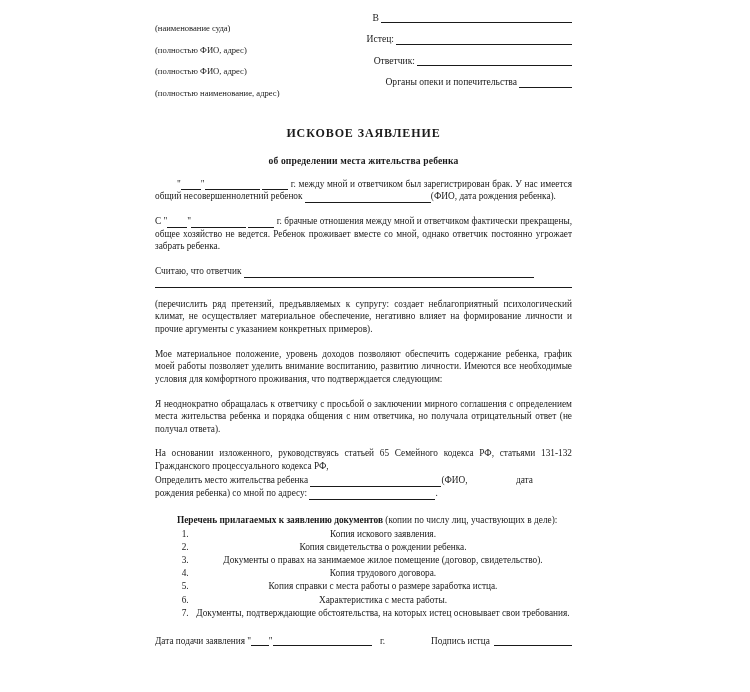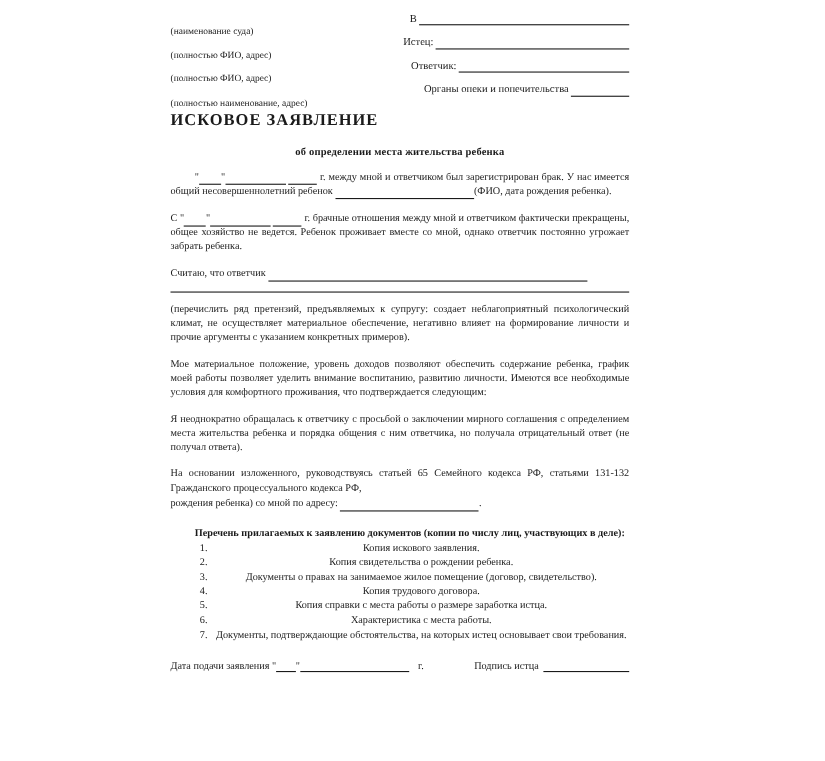--- a/index.html
+++ b/index.html
@@ -50,24 +50,25 @@
   .addr-hint {
     display: block;
     font-size: 8.6px;
     padding-right: 1px;
     margin-top: 0px;
   }
   .addr-hint.hint-opeka { padding-right: 0px; }
 
   
   .doc-title {
-    font-weight: bold;
-    font-size: 15px;
+    text-align: center;
+    font-weight: bold;
+    font-size: 12px;
     letter-spacing: 0.9px;
-    margin-top: 4px;
+    margin-top: 28px;
   }
   .doc-subtitle {
     text-align: center;
     font-weight: bold;
     font-size: 9.6px;
     letter-spacing: 0.15px;
     margin-top: 14px;
   }
 
   
@@ -116,21 +117,21 @@
   }
 
   
   .attach-head {
     font-size: 9.3px;
     line-height: 1.38;
     text-align: justify;
     margin-top: 14px;
     font-weight: bold;
   }
-  .attach-head .normal { font-weight: bold; }
+  .attach-head .normal { font-weight: normal; }
   ol.attach-list {
     margin: 1px 0 0 0;
     padding-left: 36px;
     font-size: 9.3px;
     line-height: 1.42;
   }
   ol.attach-list li {
     padding-left: 3px;
     text-align: center;
   }
@@ -201,20 +202,25 @@
 
   <div class="para tight">(перечислить ряд претензий, предъявляемых к супругу: создает неблагоприятный психологический климат, не осуществляет материальное обеспечение, негативно влияет на формирование личности и прочие аргументы с указанием конкретных примеров).</div>
 
   <div class="para">Мое материальное положение, уровень доходов позволяют обеспечить содержание ребенка, график моей работы позволяет уделить внимание воспитанию, развитию личности. Имеются все необходимые условия для комфортного проживания, что подтверждается следующим:</div>
 
   <div class="para">Я неоднократно обращалась к ответчику с просьбой о заключении мирного соглашения с определением места жительства ребенка и порядка общения с ним ответчика, но получала отрицательный ответ (не получал ответа).</div>
 
   <div class="para">На основании изложенного, руководствуясь статьей 65 Семейного кодекса РФ, статьями 131-132 Гражданского процессуального кодекса РФ,</div>
 
   <div class="prosu-body">
+    <div>
+      <span>Определить место жительства ребенка</span>
+      <span class="fill fill-fio"></span><span>(ФИО,</span>
+      <span style="display:inline-block;width:46px"></span><span>дата</span>
+    </div>
     <div>
       <span>рождения ребенка) со мной по адресу:</span>
       <span class="fill fill-addr"></span><span>.</span>
     </div>
   </div>
 
   <div class="attach-head">
     <span class="indent"></span><span>Перечень прилагаемых к заявлению документов</span>
     <span class="normal">(копии по числу лиц, участвующих в деле):</span>
   </div>

